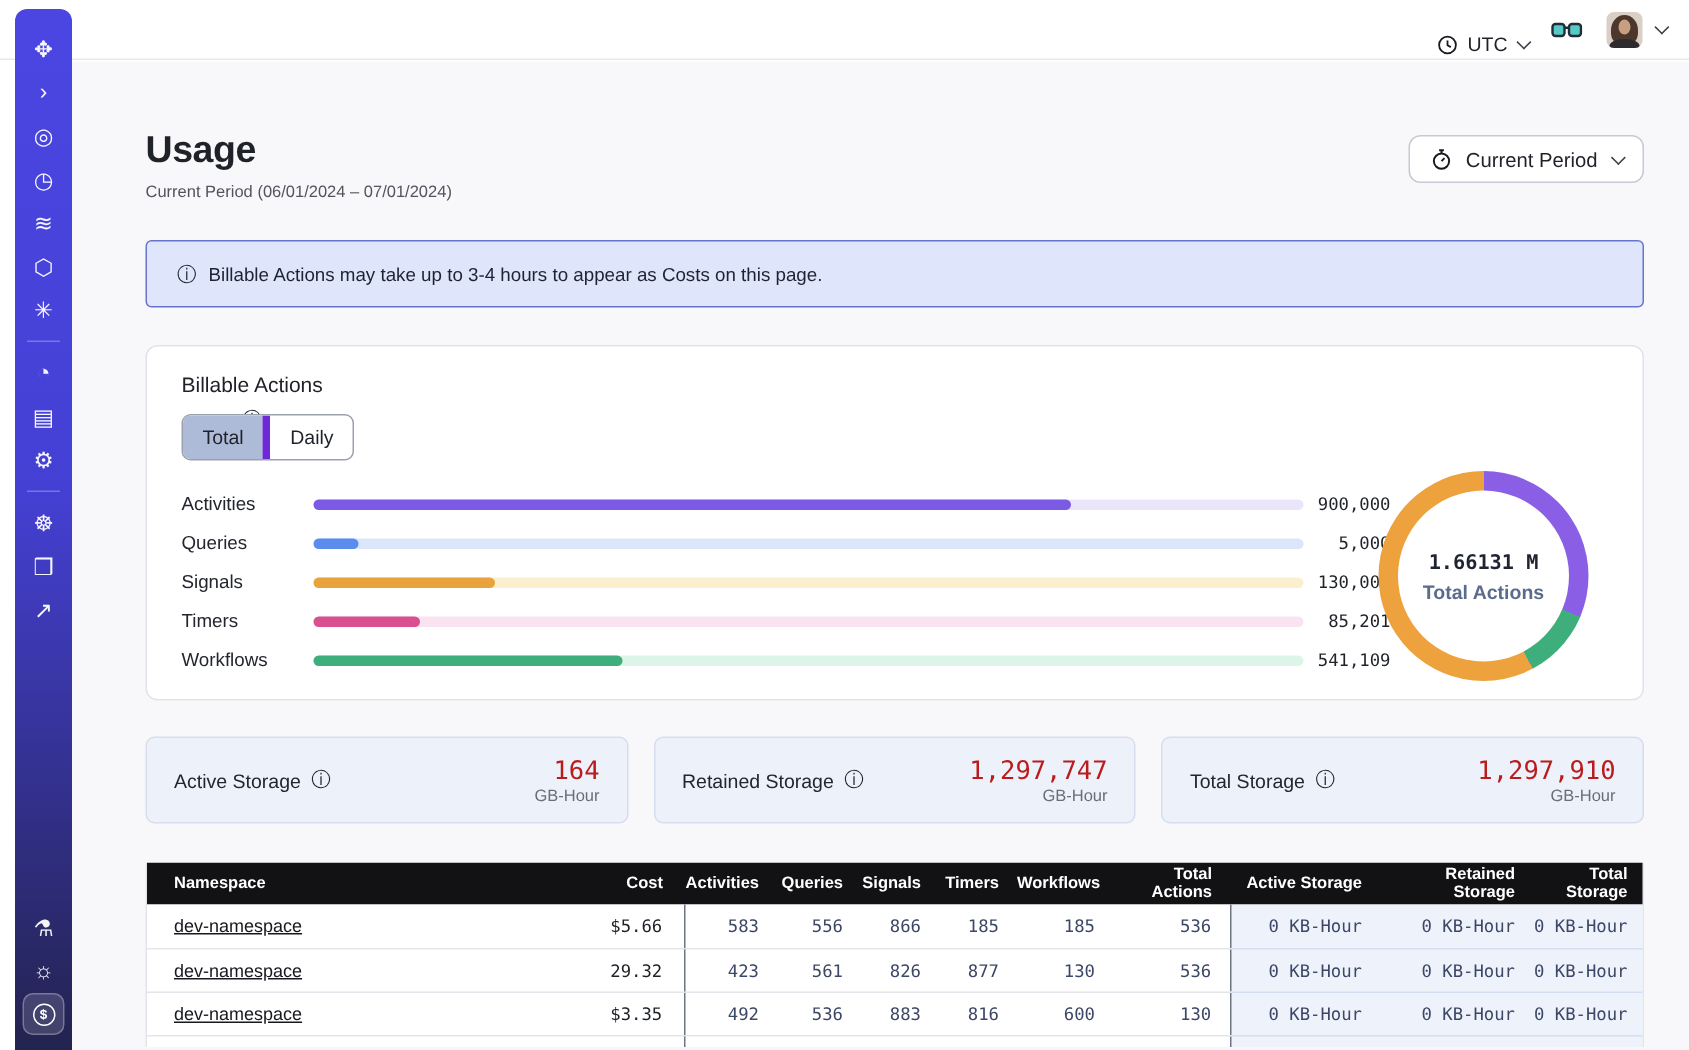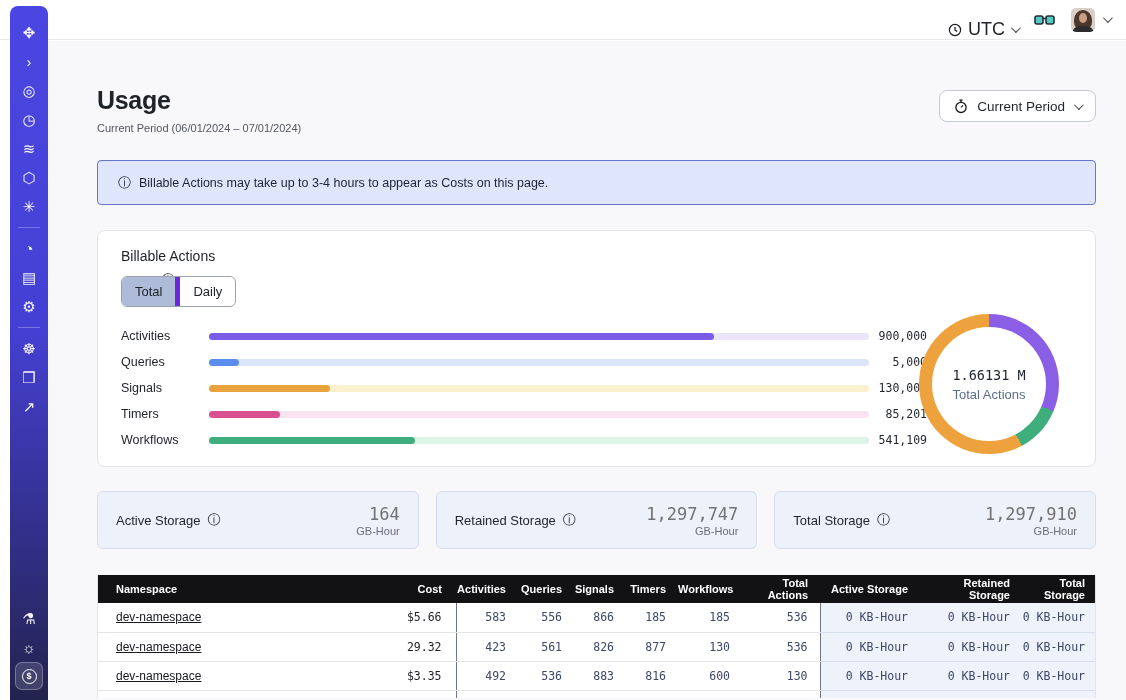--- a/index.html
+++ b/index.html
@@ -4,21 +4,21 @@
 <style>
   * { margin:0; padding:0; box-sizing:border-box; }
   html,body { background:#fff; }
   #app { position:relative; width:1126px; height:700px; background:#fff;
          font-family:"Liberation Sans",sans-serif; overflow:hidden; color:#1f2329; }
 
   
   .topbar { position:absolute; left:0; top:0; width:1126px; height:40px; background:#fff;
             border-bottom:1px solid #e7e8ec; display:flex; align-items:center;
             justify-content:flex-end; padding-right:16px; gap:16px; z-index:2; }
-  .tz { display:flex; align-items:center; gap:6px; font-size:18px; cursor:pointer;margin-top:20px; }
+  .tz { display:flex; align-items:center; gap:6px; font-size:13px; cursor:pointer;margin-top:20px; }
   .chev { width:7px; height:7px; border-right:1.6px solid #3c4049; border-bottom:1.6px solid #3c4049;
           transform:rotate(45deg) translateY(-2px); display:inline-block; }
   .avatar-wrap { display:flex; align-items:center; gap:8px; }
   .avatar { width:24px; height:24px; border-radius:5px; background:#d9cfc6; position:relative; overflow:hidden; }
   .avatar .hair { position:absolute; left:3px; top:2px; width:18px; height:20px; border-radius:50% 50% 40% 40%; background:#4b372b; }
   .avatar .face { position:absolute; left:8px; top:5px; width:8px; height:10px; border-radius:50%; background:#c99f82; }
   .avatar .body { position:absolute; left:2px; bottom:-3px; width:20px; height:9px; border-radius:50% 50% 0 0; background:#2e2b2e; }
 
   
   .sidebar { position:absolute; left:10px; top:6px; width:38px; height:694px; z-index:5;
@@ -62,33 +62,33 @@
   .tab + .tab { border-left:5px solid #6d28d9; }
 
   .bars { position:absolute; left:23px; top:92px; width:806px; }
   .bar-row { display:flex; align-items:center; height:26px; }
   .bar-label { width:88px; font-size:12.5px; color:#23262e; }
   .bar-track { width:660px; height:7px; border-radius:4px; position:relative; }
   .bar-fill  { position:absolute; left:0; top:0; height:7px; border-radius:4px; }
   .bar-value { width:58px; text-align:right; font-family:"DejaVu Sans Mono",monospace;
                font-size:11.5px; color:#1f2329; }
 
-  .donut { position:absolute; left:821px; top:83px; width:140px; height:140px; border-radius:50%; }
+  .donut { position:absolute; left:821px; top:83px; width:140px; height:140px; border-radius:50%;font-weight:bold; }
   .donut-hole { position:absolute; left:13px; top:13px; width:114px; height:114px; border-radius:50%;
                 background:#fff; display:flex; flex-direction:column; align-items:center; justify-content:center; gap:4px; }
   .donut-val { font-family:"DejaVu Sans Mono",monospace; font-size:13.5px; color:#1f2430; }
   .donut-lab { font-size:13px; color:#5b6b8c; }
 
   
   .storage-row { position:absolute; left:97px; right:30px; top:491px; height:58px; display:flex; gap:17px; }
   .storage-card { flex:1; background:#edf1fa; border:1px solid #d7ddef; border-radius:6px;
                   display:flex; align-items:center; justify-content:space-between; padding:0 18px; }
   .storage-label { font-size:13px; color:#23262e; display:flex; gap:7px; align-items:center; }
   .storage-right { text-align:right; }
-  .storage-value { font-family:"DejaVu Sans Mono",monospace; font-size:17px; color:#737373; }
+  .storage-value { font-family:"DejaVu Sans Mono",monospace; font-size:17px; color:#b91c1c; }
   .storage-unit  { font-size:11px; color:#696e7c; margin-top:1px; }
 
   
   .table-wrap { position:absolute; left:97px; right:30px; top:575px; height:123px; overflow:hidden;
                 border-left:1px solid #e4e5eb; border-right:1px solid #e4e5eb; }
   table { width:100%; border-collapse:collapse; table-layout:fixed; }
   thead th { background:#121214; color:#fff; font-weight:600; height:28px; font-size:11px; }
   tbody td { height:29px; background:#fff; border-bottom:1px solid #e4e5eb; font-size:11.5px; }
   .col-left { text-align:left; padding-left:18px; }
   .col-num  { text-align:right; padding-right:12px; }

